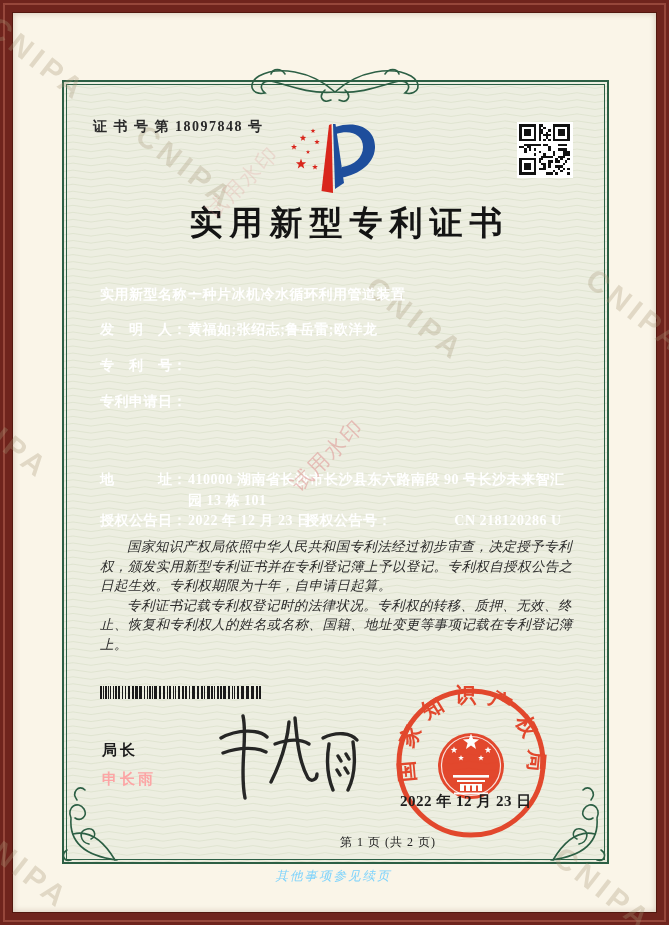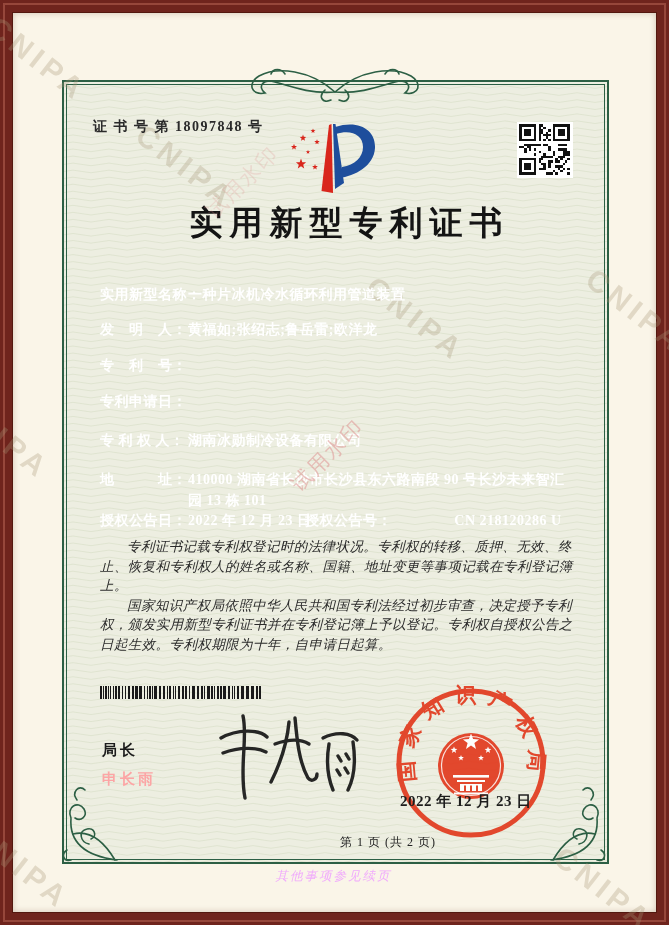--- a/index.html
+++ b/index.html
@@ -41,21 +41,21 @@
   .sig-title{left:102px;top:741px;font-family:"Liberation Sans","DejaVu Sans",sans-serif;
              font-weight:bold;font-size:15px;letter-spacing:3px;color:#1c1c1c;}
   .sig-name{left:102px;top:770px;font-family:"Liberation Sans","DejaVu Sans",sans-serif;
             font-weight:bold;font-size:15px;letter-spacing:3px;color:#fca5a5;}
   .handwriting{left:205px;top:710px;}
   .seal{left:393px;top:684px;z-index:3;}
   .seal-date{left:400px;top:792px;width:152px;font-size:15px;font-weight:700;color:#1d1d1d;
              letter-spacing:0.5px;z-index:4;}
   .page-info{left:62px;top:834px;width:652px;text-align:center;font-size:12px;color:#222;
              letter-spacing:1px;z-index:3;}
-  .cont-note{left:62px;top:868px;width:543px;text-align:center;font-size:12.5px;color:#f0abfc;
+  .cont-note{left:62px;top:868px;width:543px;text-align:center;font-size:12.5px;color:#7dd3fc;
              font-style:italic;letter-spacing:2px;z-index:3;}
   .flourish{position:absolute;z-index:3;pointer-events:none;}
 </style>
 </head>
 <body>
 
 <div class="page">
 
   <div class="frame-hi"></div>
   <div class="mat"></div>
@@ -446,40 +446,36 @@
   <div class="row" style="top:319px">
     <span class="lbl">发　明　人：</span>
     <span class="val">黄福如;张绍志;鲁岳雷;欧洋龙</span>
   </div>
   <div class="row" style="top:355px">
     <span class="lbl">专　利　号：</span>
   </div>
   <div class="row" style="top:391px">
     <span class="lbl">专利申请日：</span>
   </div>
-  <div class="row" style="top:430px">
-    <span class="lbl">专 利 权 人：</span>
-    <span class="val">湖南冰勋制冷设备有限公司</span>
-  </div>
   <div class="row" style="top:469px">
     <span class="lbl">地　　　址：</span>
     <span class="val">410000 湖南省长沙市长沙县东六路南段 90 号长沙未来智汇园 13 栋 101</span>
   </div>
   <div class="row" style="top:510px">
     <span class="lbl">授权公告日：</span>
     <span class="val" style="width:180px">2022 年 12 月 23 日</span>
     <span class="pair2">
       <span class="lbl">授权公告号：</span>
       <span class="val2">CN 218120286 U</span>
     </span>
   </div>
 
   <div class="abs paras">
+    <p>国家知识产权局依照中华人民共和国专利法经过初步审查，决定授予专利权，颁发实用新型专利证书并在专利登记簿上予以登记。专利权自授权公告之日起生效。专利权期限为十年，自申请日起算。</p>
     <p>专利证书记载专利权登记时的法律状况。专利权的转移、质押、无效、终止、恢复和专利权人的姓名或名称、国籍、地址变更等事项记载在专利登记簿上。</p>
-    <p>国家知识产权局依照中华人民共和国专利法经过初步审查，决定授予专利权，颁发实用新型专利证书并在专利登记簿上予以登记。专利权自授权公告之日起生效。专利权期限为十年，自申请日起算。</p>
   </div>
 
   <svg class="abs barcode" id="barcode-svg" width="166" height="13" viewBox="0 0 166 13" shape-rendering="crispEdges">
       <rect x="0" y="0" width="2" height="13" fill="#1a1a1a"></rect>
       <rect x="3" y="0" width="1" height="13" fill="#1a1a1a"></rect>
       <rect x="5" y="0" width="2" height="13" fill="#1a1a1a"></rect>
       <rect x="8" y="0" width="1" height="13" fill="#1a1a1a"></rect>
       <rect x="10" y="0" width="1" height="13" fill="#1a1a1a"></rect>
       <rect x="13" y="0" width="1" height="13" fill="#1a1a1a"></rect>
       <rect x="15" y="0" width="2" height="13" fill="#1a1a1a"></rect>

